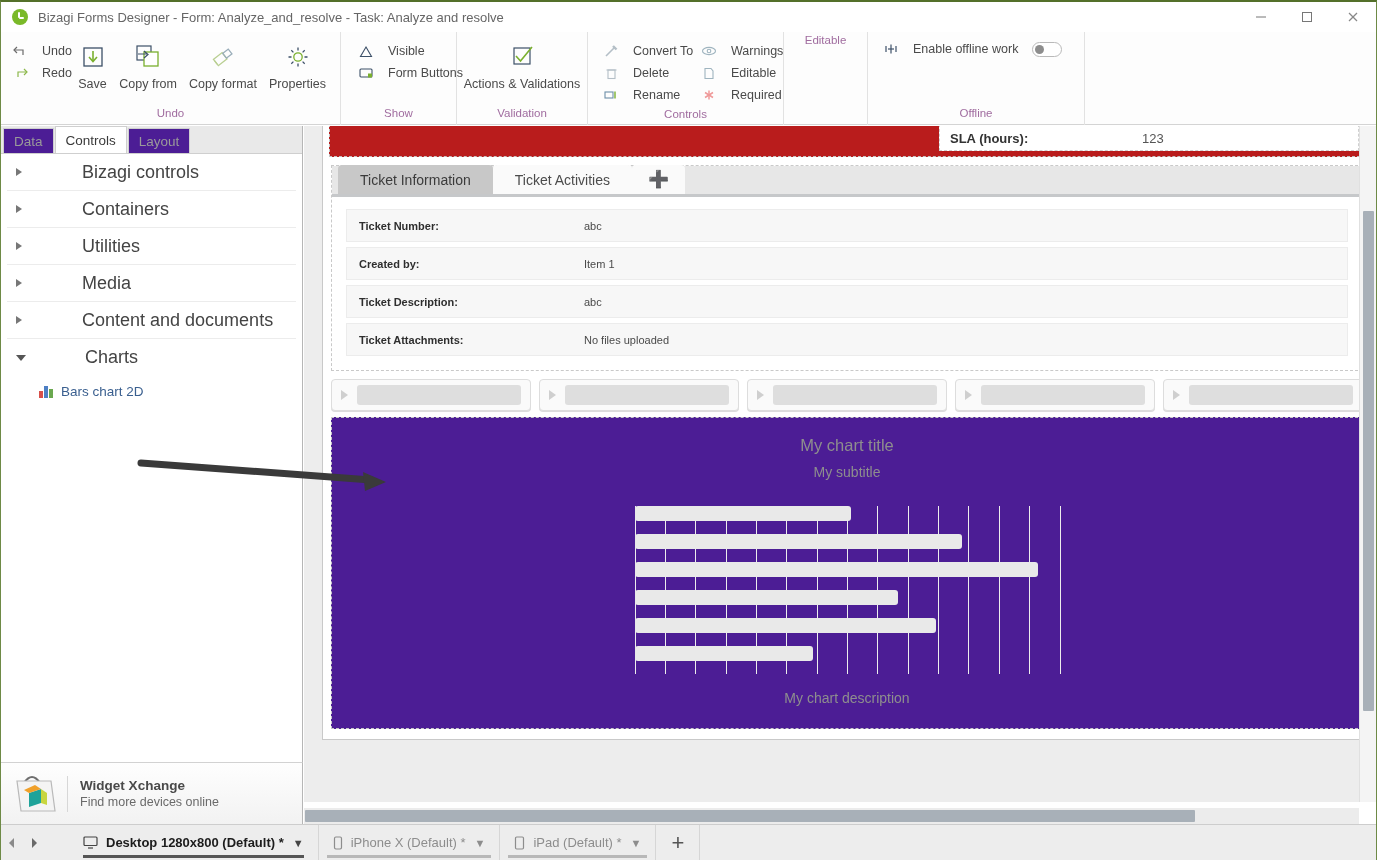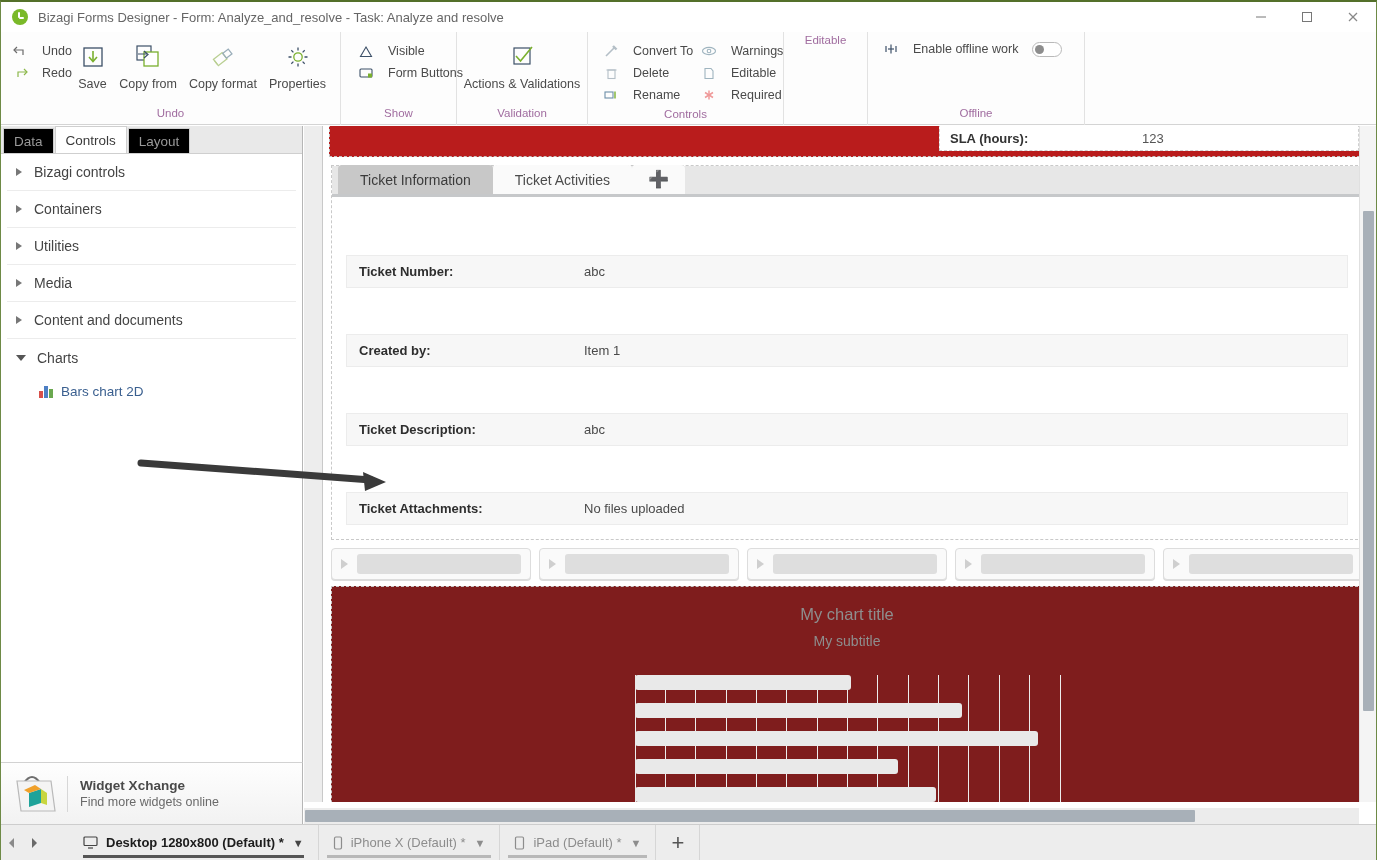--- a/index.html
+++ b/index.html
@@ -67,26 +67,26 @@
   .toggle-pill:after{content:"";position:absolute;left:2px;top:2px;width:9px;height:9px;border-radius:50%;background:#8d8d8d;}
   .caret-dn { width:0;height:0;border-left:3.5px solid transparent;border-right:3.5px solid transparent;border-top:4px solid #555; margin-left:5px;}
   
   #left-panel {
     position:absolute; left:0; top:124px; width:302px; height:700px;
     background:#fff; border-right:1px solid #b6b6b6;
   }
   #lp-tabs { height:28px; background:#e9e9e9; display:flex; align-items:flex-end; padding-left:2px;
              border-bottom:1px solid #cfcfcf;}
   .lp-tab { height:25px; padding:0 10px; display:flex; align-items:center; font-size:13.5px;
-            color:#9a9a9a; border:1px solid #cfcfcf; border-bottom:none; background:#000000;
+            color:#9a9a9a; border:1px solid #cfcfcf; border-bottom:none; background:#4c1d95;
             margin-right:1px; }
   .lp-tab.active { background:#fff; color:#3a3a3a; height:27px; position:relative; z-index:2;}
   #tree { padding:0 6px; background:#fff; height:calc(100% - 28px); overflow:hidden; position:relative;}
   .tree-node { height:37px; display:flex; align-items:center; border-bottom:1px solid #ececec;
-               padding-left:9px; font-size:14px; color:#444;}
+               padding-left:9px; font-size:18px; color:#444;gap:48px;}
   .tri { width:0;height:0;border-top:4.5px solid transparent;border-bottom:4.5px solid transparent;
          border-left:6px solid #777; margin-right:12px; flex:0 0 auto;}
   .tri.open { border-left:5px solid transparent; border-right:5px solid transparent;
               border-top:6px solid #555; border-bottom:none; margin-right:11px;}
   .tree-leaf { height:30px; display:flex; align-items:center; padding-left:32px; font-size:13.5px; color:#3a5f8f;}
   .bars-icon { width:15px;height:13px; margin-right:7px; display:flex; align-items:flex-end; gap:1px; flex:0 0 auto;}
   .bars-icon i { display:block; width:4px; }
   
   #widget-xchange {
     position:absolute; left:0; bottom:36px; width:302px; height:62px;
@@ -117,33 +117,33 @@
   #tabstrip { height:31px; background:#e7e7e7; display:flex; align-items:flex-end; padding-left:6px;
               border-bottom:3px solid #c6c8ca;}
   .ftab { height:29px; padding:0 22px; display:flex; align-items:center; font-size:14px;
           color:#4c4c4c; border-radius:4px 4px 0 0;}
   .ftab.active { background:#c8c8c8; color:#3b3b3b; }
   .ftab.plain { background:#fafafa; }
   .ftab.addtab { background:#fafafa; padding:0 16px;}
   .plus-ico { color:#46c32a; font-size:17px; font-weight:bold; line-height:1;}
   #tabbody { background:#fff; padding:12px 14px 14px 14px;}
   .tinfo-row { background:#f7f7f7; border:1px solid #ececec; height:33px; display:flex;
-               align-items:center; margin-bottom:5px; padding:6px 12px; font-size:13px;margin-top:46px;}
+               align-items:center; margin-bottom:5px; padding:6px 12px; font-size:11px;}
   .tinfo-row .k { font-weight:bold; color:#2e2e2e; width:225px; flex:0 0 auto;}
   .tinfo-row .v { color:#4a4a4a;}
   
   #phrow { display:flex; margin:6px 8px; }
   .phbtn { flex:1; height:32px; margin-right:8px; border:1px solid #dddddd; border-radius:4px;
            background:#fafafa; box-shadow:0 1px 0 #dcdcdc; display:flex; align-items:center; padding:0 9px;}
   .phbtn:last-child { margin-right:0;}
   .phtri { width:0;height:0;border-top:5px solid transparent;border-bottom:5px solid transparent;
            border-left:7px solid #cfcfcf; margin-right:9px; flex:0 0 auto;}
   .phbar { flex:1; height:20px; background:#dedede; border-radius:3px;}
   
-  #chartwidget { margin:0 8px 10px 8px; border:1px dashed #c9c9c9; background:#7f1d1d;
+  #chartwidget { margin:0 8px 10px 8px; border:1px dashed #c9c9c9; background:#4c1d95;
                  padding:18px 0 22px 0; }
   #chart-title { text-align:center; font-size:16.5px; color:#8e8e8e; }
   #chart-subtitle { text-align:center; font-size:14px; color:#8e8e8e; margin-top:9px;}
   #chart-desc { text-align:center; font-size:14px; color:#8e8e8e; margin-top:16px;}
   #plot { position:relative; width:425px; margin:26px auto 0 auto; height:168px; }
   .gridline { position:absolute; top:0; bottom:0; width:1px; background:#ededed;}
   .barrow { position:absolute; left:0; height:15px; background:#e9e9e9; border-radius:3px;}
   
   #rightcol { position:absolute; left:1050px; top:0; width:260px; }
   
@@ -449,21 +449,21 @@
         <path d="M17 18 q8 -12 16 0" fill="none" stroke="#6f6f6f" stroke-width="2"></path>
         <path d="M10 16 H44 L48 46 H14 Z" fill="#f4f4f4" stroke="#b9b9b9" stroke-width="1.2"></path>
         <path d="M22 28 L34 24 L34 38 L22 42 Z" fill="#1fa39a"></path>
         <path d="M22 28 L34 24 L28 20 L17 25 Z" fill="#f0a02a"></path>
         <path d="M34 24 L40 28 L40 40 L34 38 Z" fill="#c8d63f"></path>
       </svg>
     </div>
     <div id="wx-divider"></div>
     <div>
       <div id="wx-title">Widget Xchange</div>
-      <div id="wx-sub">Find more widgets online</div>
+      <div id="wx-sub">Find more devices online</div>
     </div>
   </div>
 
   <div id="canvas-wrap">
     <div id="canvas">
 
       <div class="dgroup" style="height:58px; display:flex;">
         <div style="flex:1;"></div>
         <div class="cellfield" style="max-width:420px; border-left:1px dashed #cfcfcf; align-items:flex-end; padding-bottom:4px;">
           <span class="fld-label" style="width:120px;">SLA (hours):</span>

